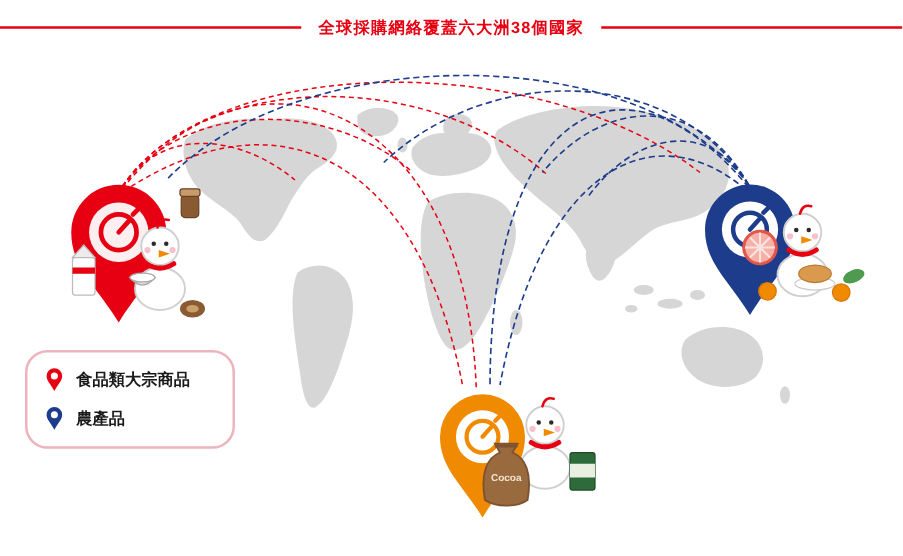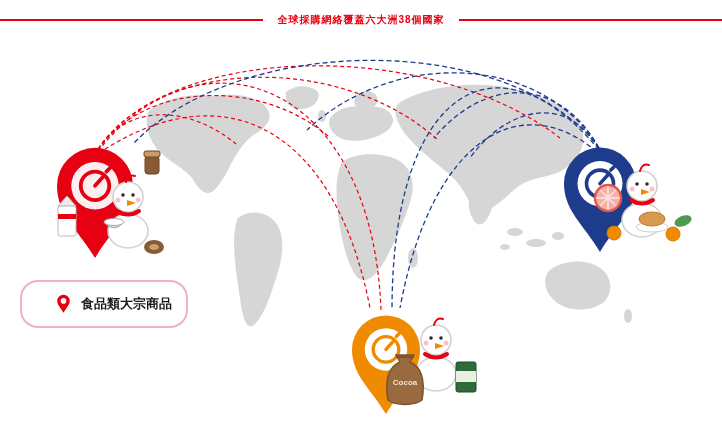--- a/index.html
+++ b/index.html
@@ -6,27 +6,27 @@
   .canvas{
     position:relative;width:722px;height:445px;background:#ffffff;overflow:hidden;
     font-family:"Liberation Sans","DejaVu Sans",sans-serif;
   }
   .title-row{
     position:absolute;top:13px;left:0;right:0;
     display:flex;align-items:center;gap:14px;
   }
   .title-line{flex:1;height:2px;background:#e60012;}
   .title{
-    color:#e60012;font-size:10px;font-weight:bold;letter-spacing:1px;white-space:nowrap;
+    color:#e60012;font-size:13px;font-weight:bold;letter-spacing:1px;white-space:nowrap;
   }
   .scene{position:absolute;left:0;top:0;}
   .legend{
     position:absolute;left:20px;top:280px;width:168px;box-sizing:border-box;
     background:#fff;border:2px solid #eeb3bc;border-radius:18px;
-    padding:12px 14px;display:flex;flex-direction:column;gap:11px;z-index:5;align-items:flex-end;
+    padding:12px 14px;display:flex;flex-direction:column;gap:11px;z-index:5;
   }
   .legend-row{display:flex;align-items:center;gap:10px;}
   .legend-label{font-size:13px;font-weight:bold;color:#1a1a1a;}
   .legend-label.accent{color:#e60012;}
   .pin-ic{width:15px;height:20px;flex:0 0 auto;}
 </style>
 </head>
 <body>
 
 <div class="canvas">
@@ -176,15 +176,22 @@
   </svg>
 
   <div class="legend">
     <div class="legend-row">
       <svg class="pin-ic" viewBox="0 0 24 32">
         <path d="M12,30 C7,21 2,17 2,11 A10,10 0 1 1 22,11 C22,17 17,21 12,30 Z" fill="#e60012"></path>
         <circle cx="12" cy="11" r="4.5" fill="#ffffff"></circle>
       </svg>
       <span class="legend-label">食品類大宗商品</span>
     </div>
+    <div class="legend-row">
+      <svg class="pin-ic" viewBox="0 0 24 32">
+        <path d="M12,30 C7,21 2,17 2,11 A10,10 0 1 1 22,11 C22,17 17,21 12,30 Z" fill="#1e3c8c"></path>
+        <circle cx="12" cy="11" r="4.5" fill="#ffffff"></circle>
+      </svg>
+      <span class="legend-label">農產品</span>
+    </div>
   </div>
 
 </div>
 
 </body></html>

